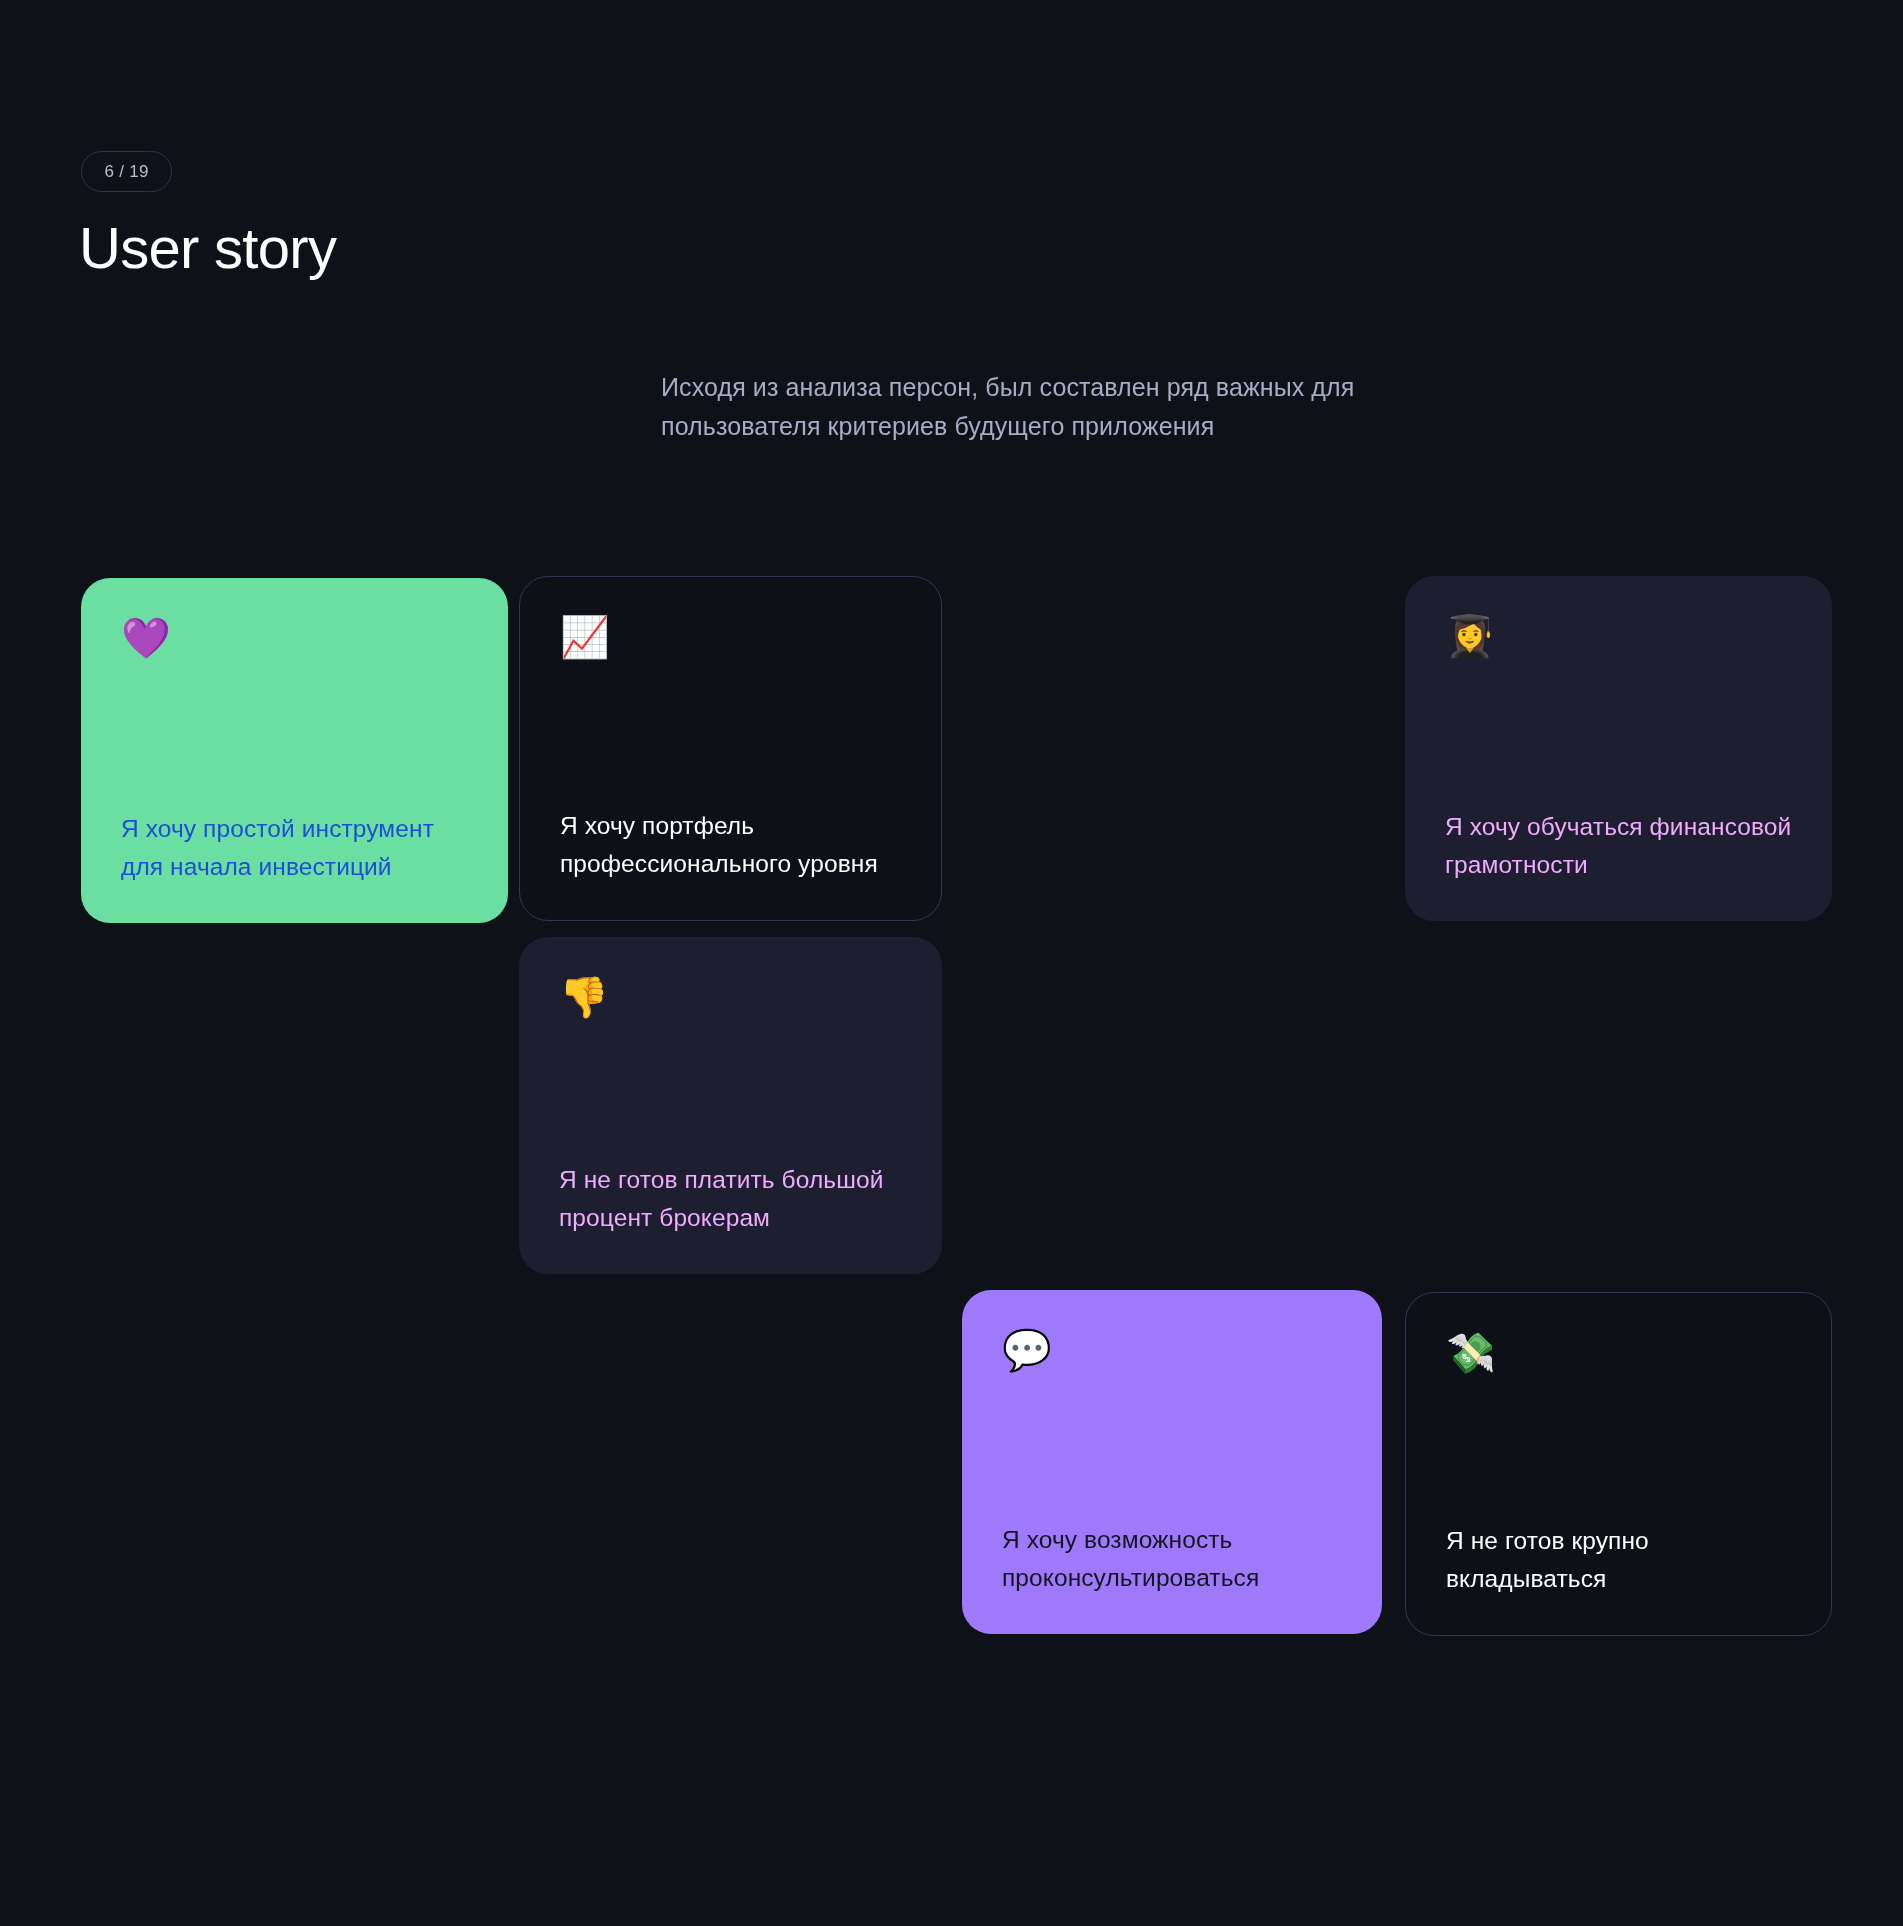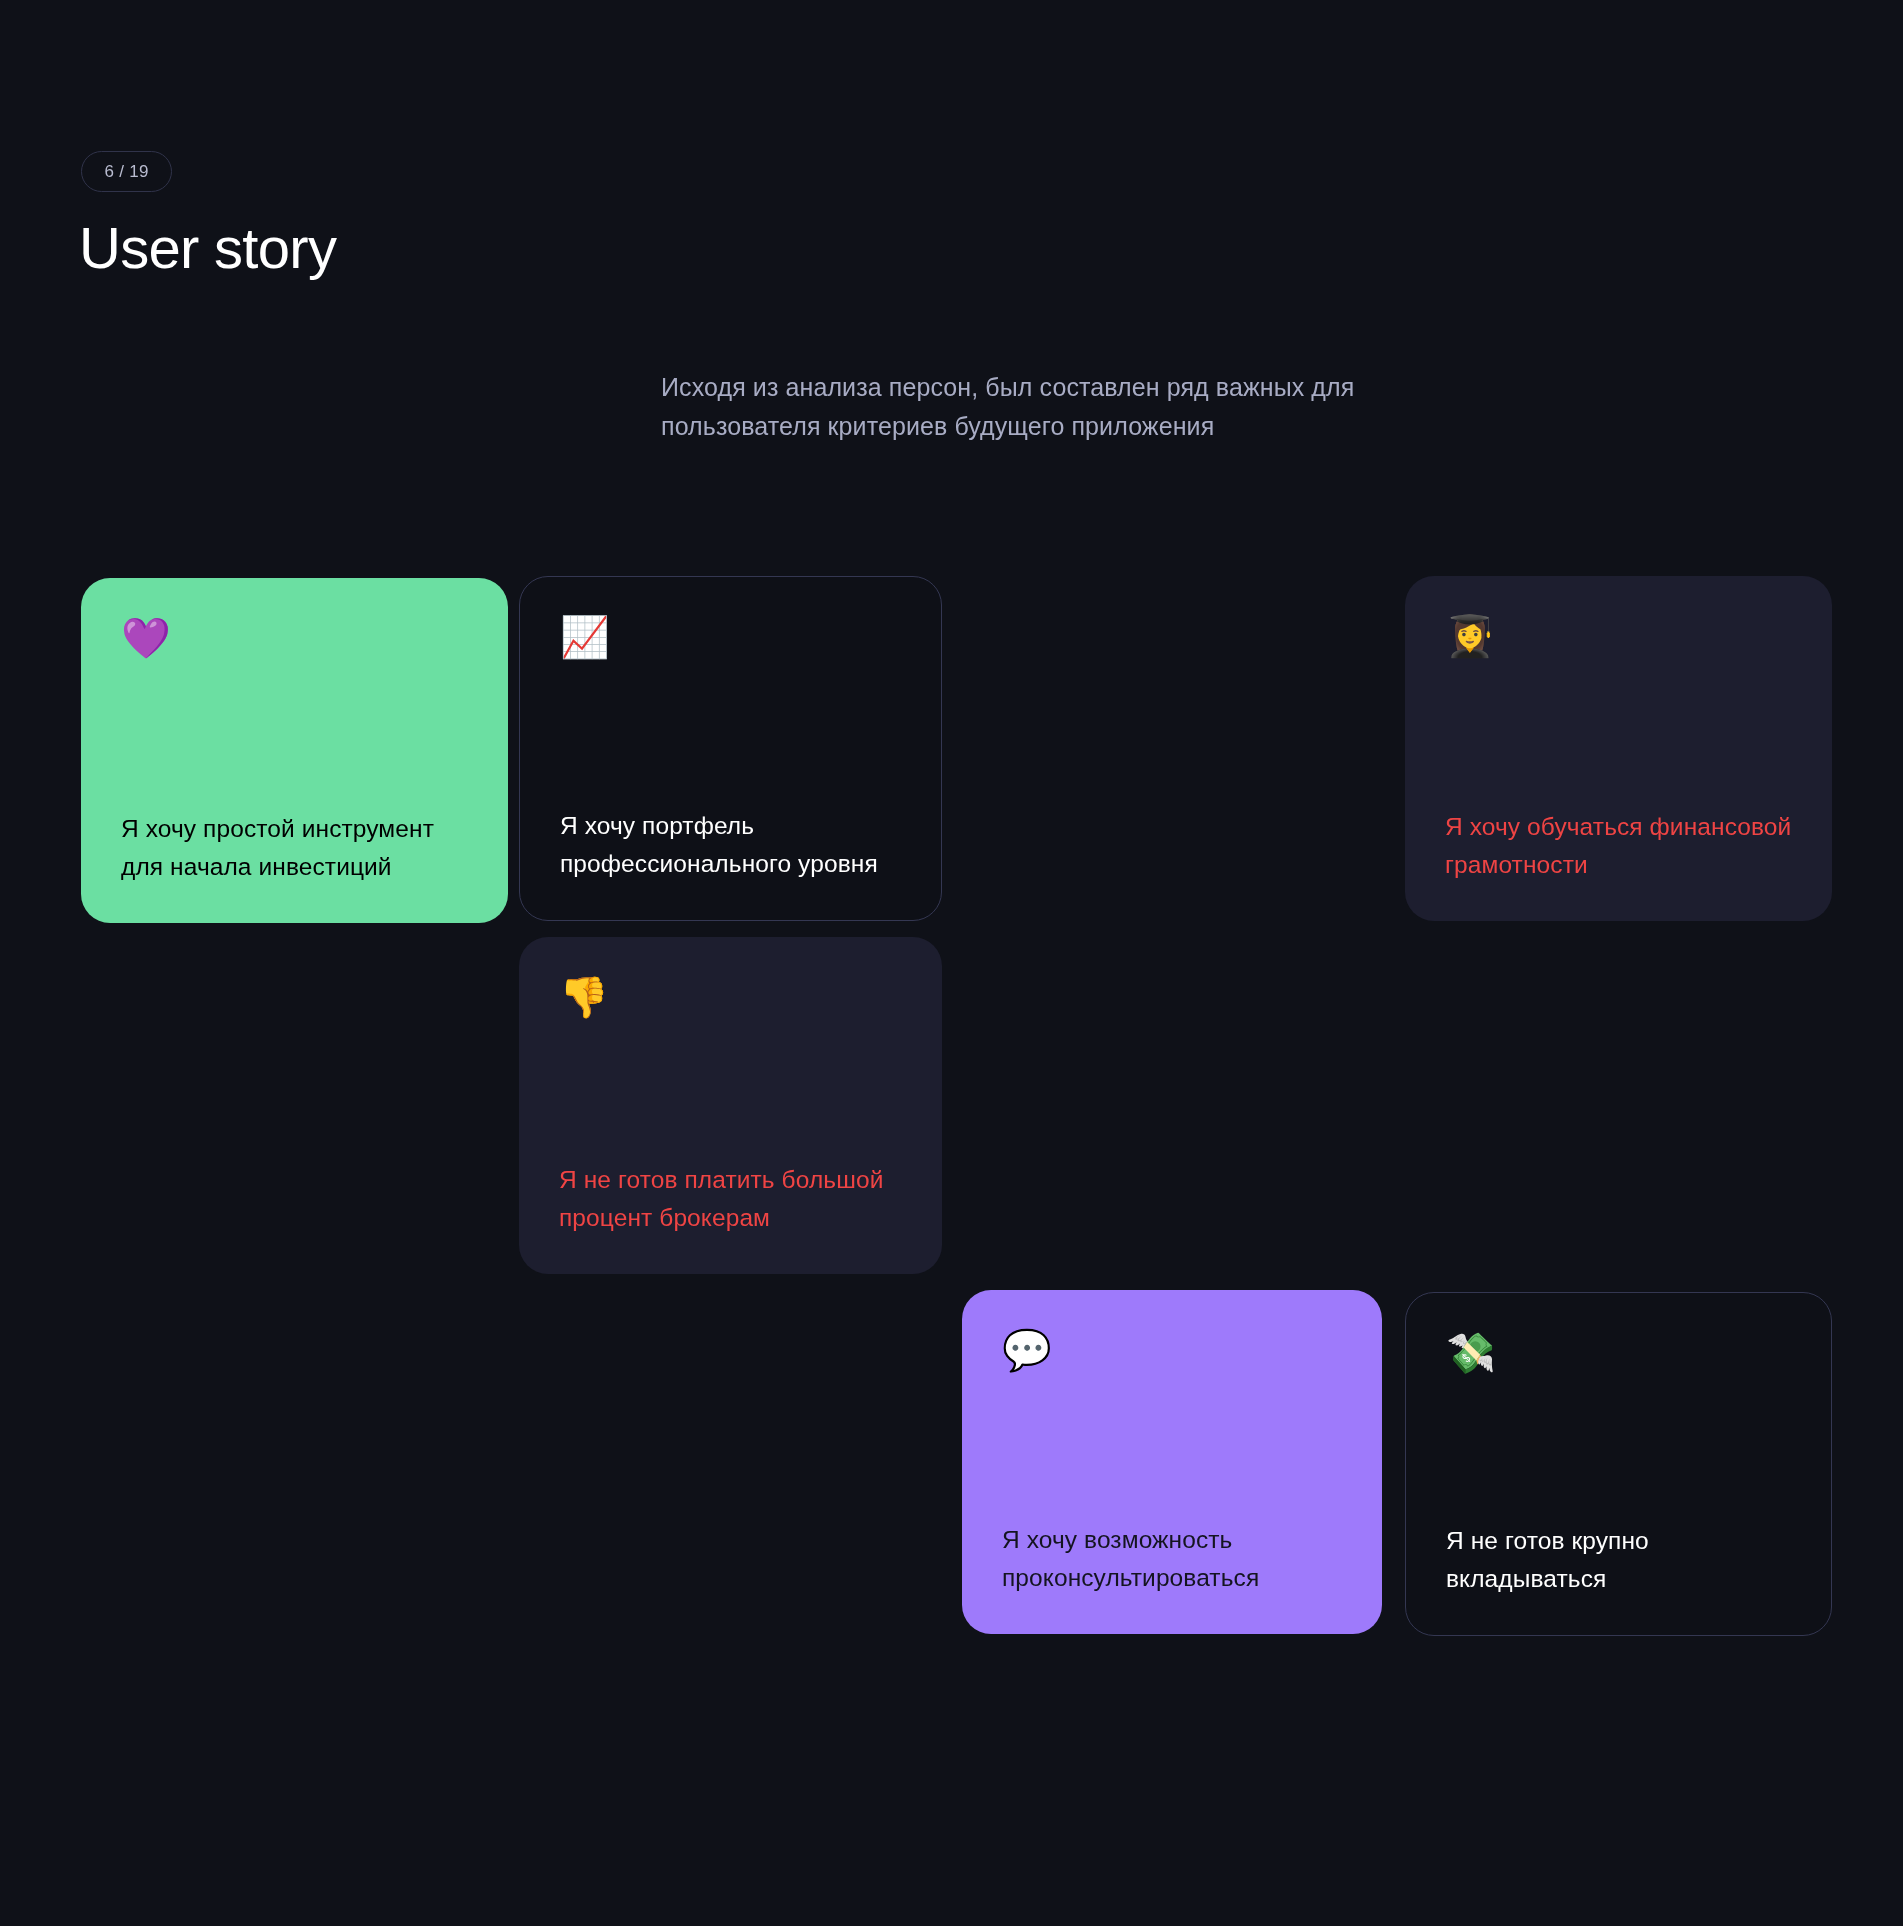--- a/index.html
+++ b/index.html
@@ -47,35 +47,35 @@
     display:block;
     font-family:"DejaVu Sans", sans-serif;
   }
   .card .ctext {
     font-size:24.5px; line-height:1.55;
     letter-spacing:0.1px;
     font-weight:400;
   }
 
   .card.green  { background:#6BDFA2; }
-  .card.green .ctext { color:#000000; }
+  .card.green .ctext { color:#1d4ed8; }
 
   .card.purple { background:#9E7AFB; }
   .card.purple .ctext { color:#141420; }
 
   .card.outline {
     background:#0E1017;
     border:1.3px solid #343752;
   }
   .card.outline .ctext { color:#ffffff;margin-top:40px; }
 
   .card.navy {
     background:#1D1E2F;
   }
-  .card.navy .ctext { color:#ef4444; }
+  .card.navy .ctext { color:#f0abfc; }
 
   
   #card-1 { left:81px;  top:578px;  width:427px;  height:345px; }
   #card-2 { left:519px;  top:576px;  width:423px;  height:345px; }
   #card-3 { left:519px;  top:937px; width:423px;  height:337px; }
   #card-4 { left:1405px; top:576px;  width:427px;  height:345px; }
   #card-5 { left:962px; top:1290px; width:420px;  height:344px; }
   #card-6 { left:1405px; top:1292px; width:427px;  height:344px; }
 </style>
 </head>

